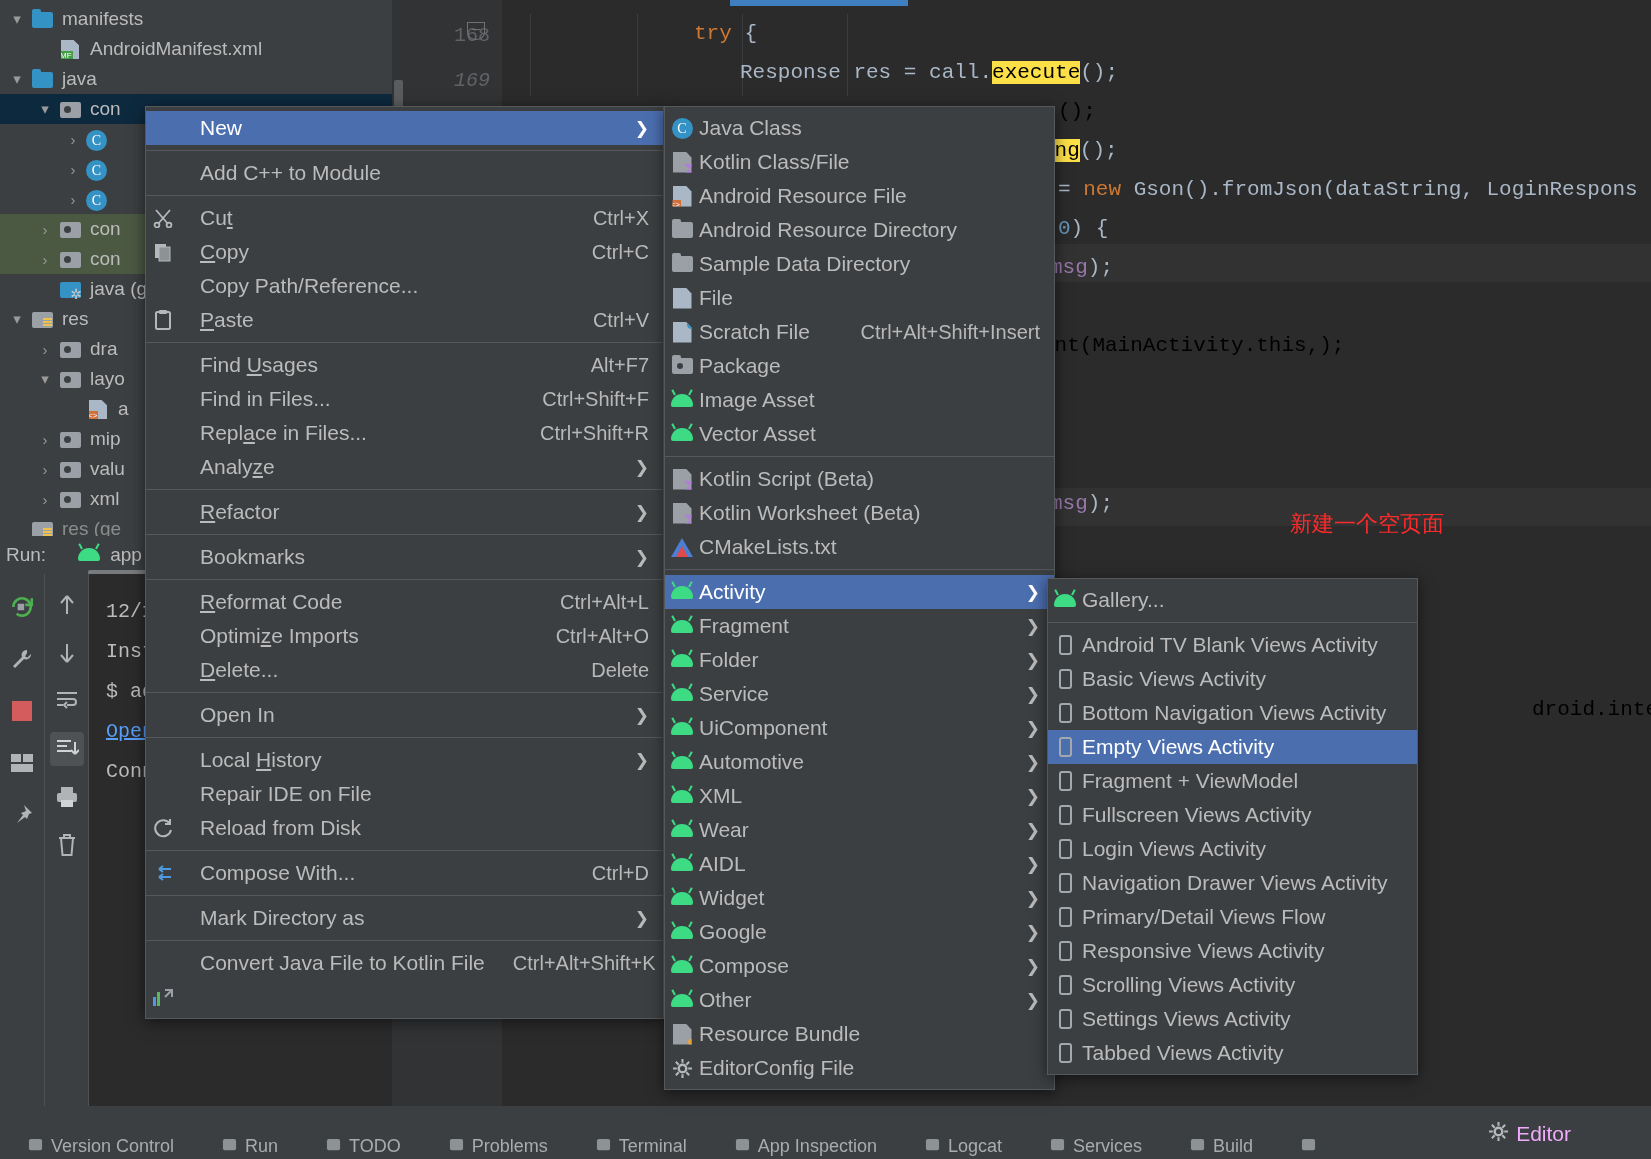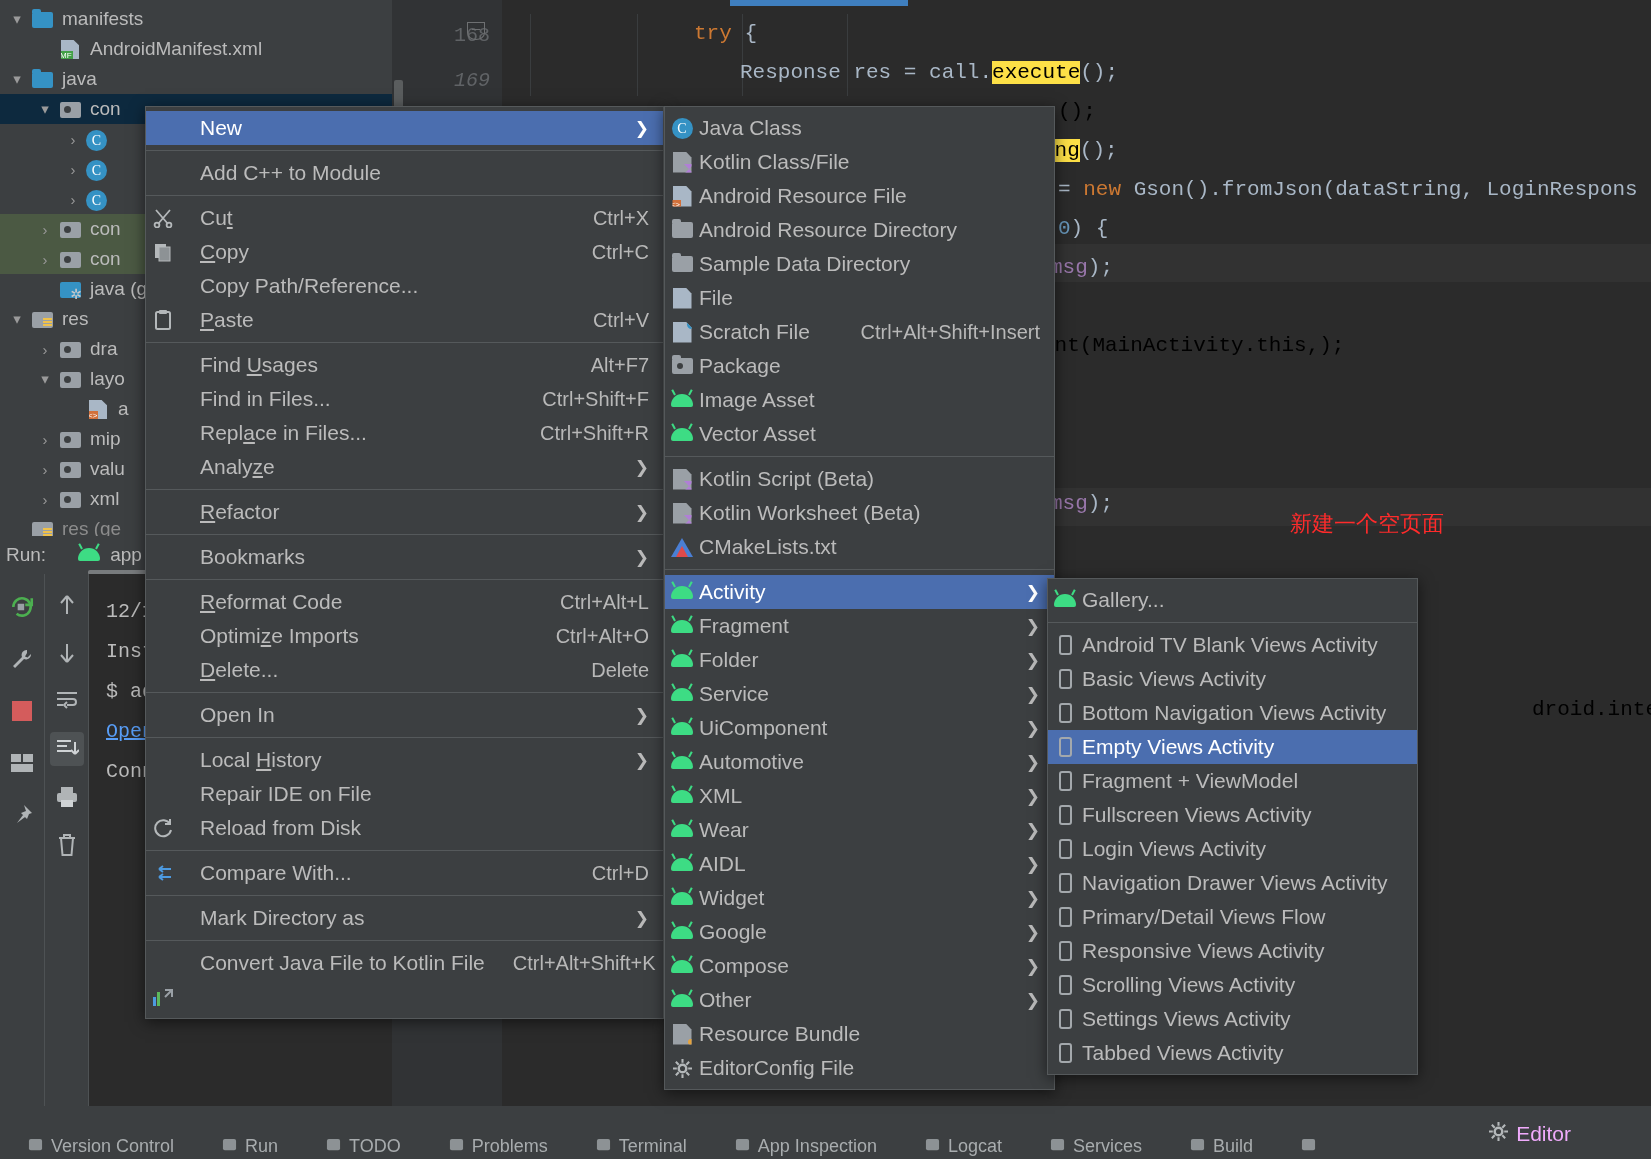--- a/index.html
+++ b/index.html
@@ -591,21 +591,21 @@
         <span class="m-lbl">Reload from Disk</span>
       </div>
       <div class="msep"></div>
       <div class="mitem">
         <span class="m-ico">
           <svg width="20" height="16" viewBox="0 0 20 16">
             <path d="M18 4H6M18 12H6" stroke="#4d9ae0" stroke-width="2"></path>
             <path d="M6 4L10 1M6 4l4 3M6 12l4-3M6 12l4 3" stroke="#4d9ae0" stroke-width="2" fill="none"></path>
           </svg>
         </span>
-        <span class="m-lbl">Compare With...</span>
+        <span class="m-lbl">Compose With...</span>
         <span class="m-key">Ctrl+D</span>
       </div>
       <div class="msep"></div>
       <div class="mitem">
         <span class="m-ico"></span>
         <span class="m-lbl">Mark Directory as</span>
         <span class="m-arrow">❯</span>
       </div>
       <div class="msep"></div>
       <div class="mitem">

